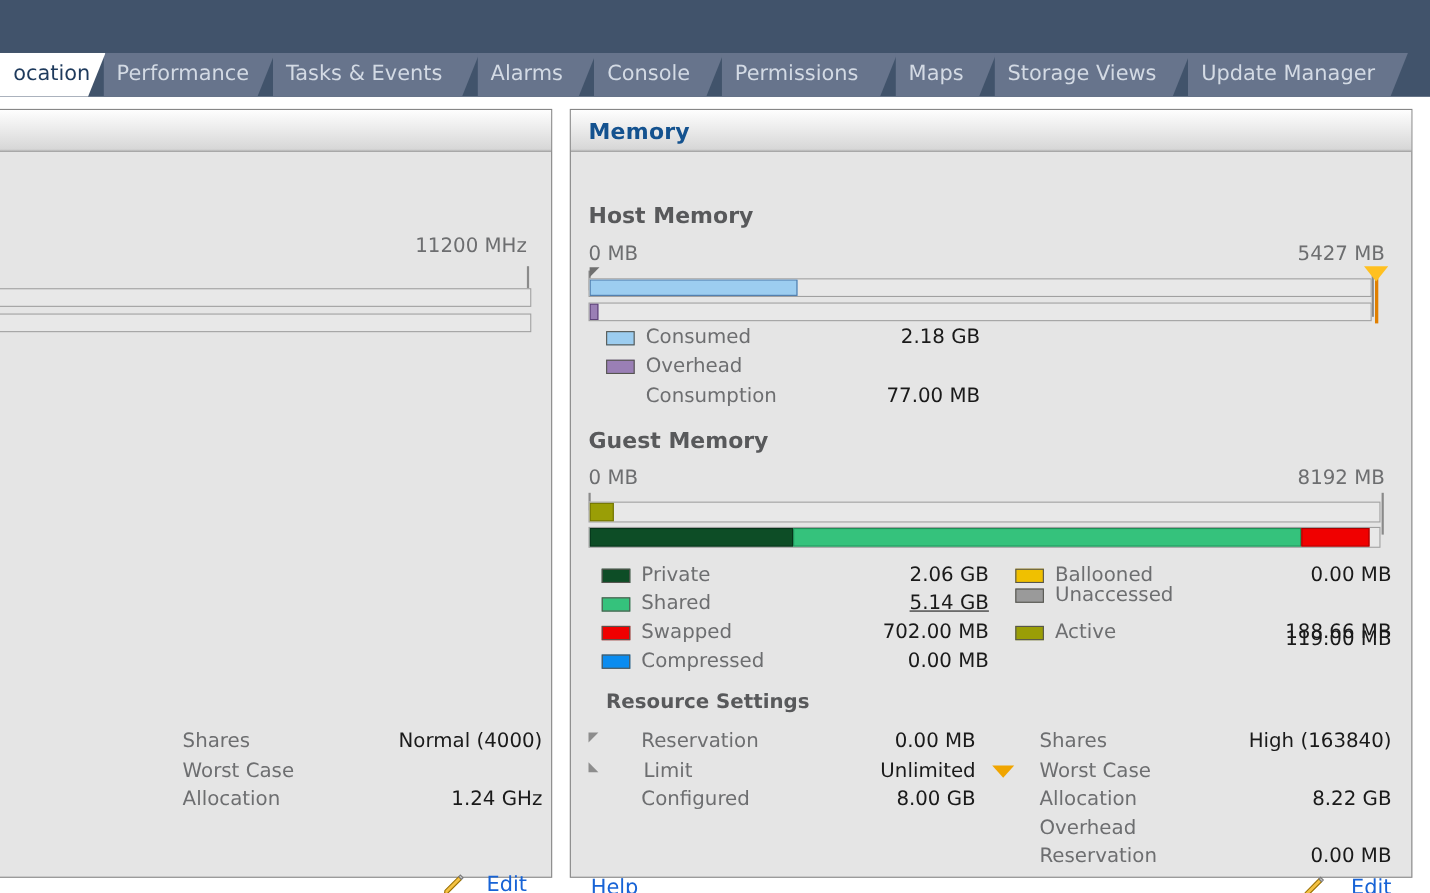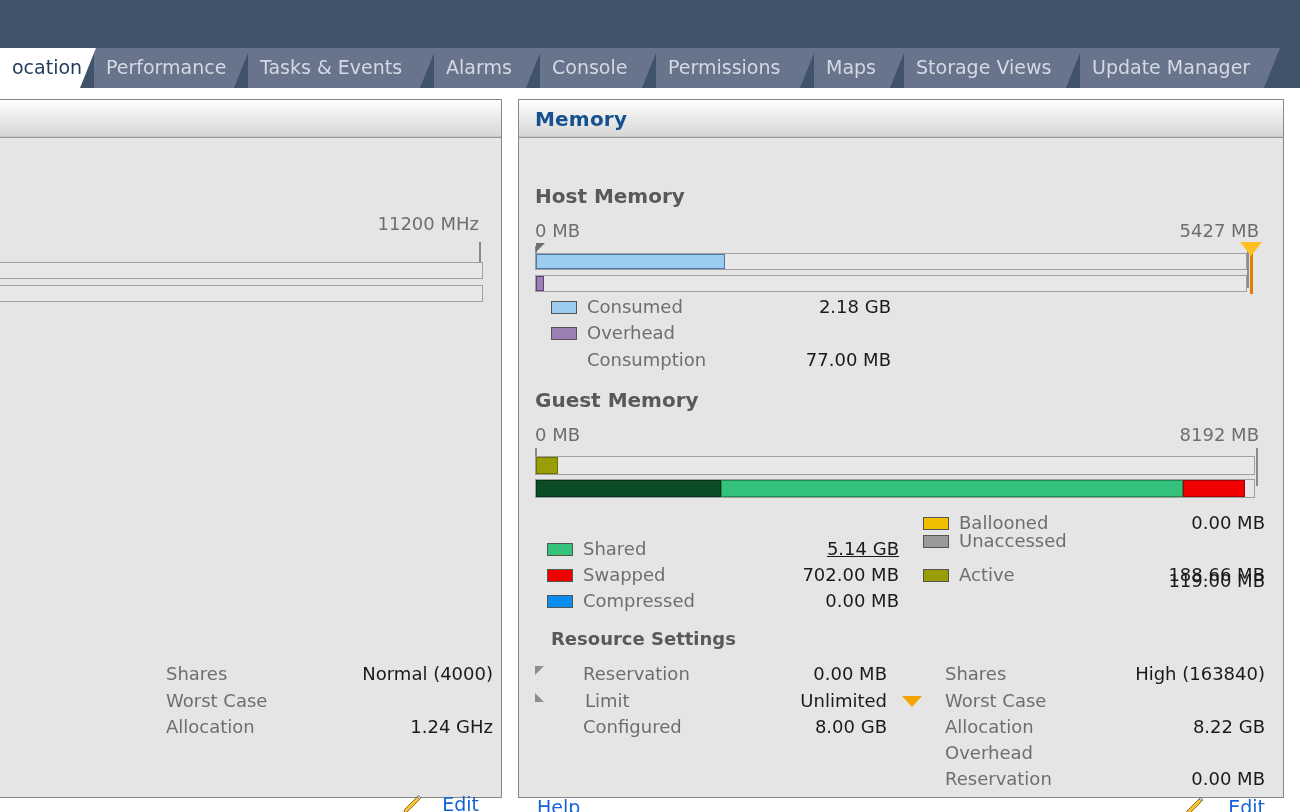--- a/index.html
+++ b/index.html
@@ -304,20 +304,25 @@
     <div class="bar-outer" id="guest-active-outer" style="left:16px; top:318px; width:720px; height:19px;">
       <div class="bar-fill" id="guest-active-fill" style="background: rgb(154, 158, 6); border: 1px solid rgb(111, 113, 4); width: 3%;"></div>
     </div>
 
     <div class="bar-outer" id="guest-comp-outer" style="left:16px; top:341px; width:720px; height:19px; background:#e8e8e8;">
       <div class="seg" id="guest-seg-private" style="left: 0%; width: 25.8%; background: rgb(13, 77, 38); border: 1px solid rgb(6, 51, 26);"></div>
       <div class="seg" id="guest-seg-shared" style="left: 25.8%; width: 64.3%; background: rgb(53, 194, 124); border: 1px solid rgb(29, 141, 86);"></div>
       <div class="seg" id="guest-seg-swapped" style="left: 90.1%; width: 8.6%; background: rgb(240, 0, 0); border: 1px solid rgb(168, 0, 0);"></div>
     </div>
 
+    <div class="lg-row" style="left:28px; top:374px; width:380px;">
+      <div class="lg-swatch" id="sw-gl-0" style="background: rgb(13, 77, 38);"></div>
+      <div class="lg-label">Private</div>
+      <div class="lg-value" style="left:200px; width:152px;">2.06 GB</div>
+    </div>
     <div class="lg-row" style="left:28px; top:400px; width:380px;">
       <div class="lg-swatch" id="sw-gl-1" style="background: rgb(53, 194, 124);"></div>
       <div class="lg-label">Shared</div>
       <div class="lg-value" style="left:200px; width:152px;text-decoration:underline;">5.14 GB</div>
     </div>
     <div class="lg-row" style="left:28px; top:426px; width:380px;">
       <div class="lg-swatch" id="sw-gl-2" style="background: rgb(240, 0, 0);"></div>
       <div class="lg-label">Swapped</div>
       <div class="lg-value" style="left:200px; width:152px;">702.00 MB</div>
     </div>

